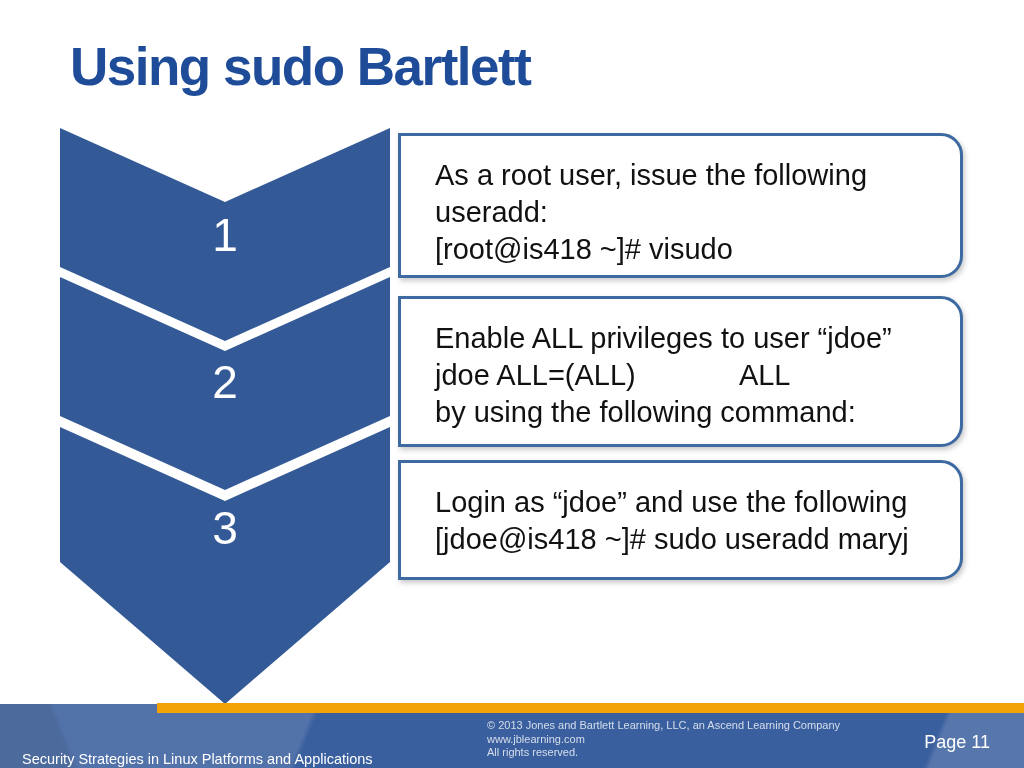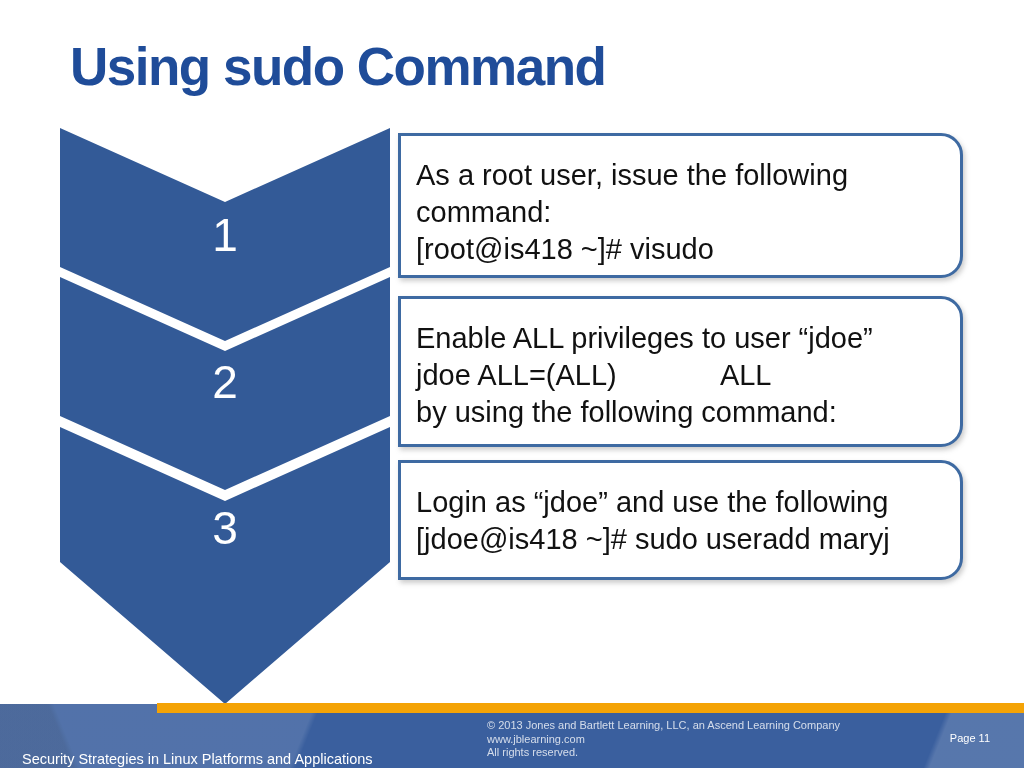--- a/index.html
+++ b/index.html
@@ -20,21 +20,21 @@
     position:absolute;left:195px;width:60px;text-align:center;
     color:#ffffff;font-size:46px;font-weight:400;line-height:1;
   }
   .num1{top:212px;} .num2{top:359px;} .num3{top:505px;}
   
   .card{
     position:absolute;left:398px;width:565px;box-sizing:border-box;
     background:#ffffff;border:3px solid #3e6aa2;
     border-radius:0 22px 22px 0;
     box-shadow:2px 3px 5px rgba(110,110,110,0.35);
-    padding:21px 18px 0 15px;
+    padding:21px 18px 0 34px;
   }
   .card1{top:133px;height:145px;}
   .card2{top:296px;height:151px;}
   .card3{top:460px;height:120px;}
   .card .line{
     font-size:29px;line-height:37px;color:#111111;white-space:pre-wrap;
   }
   
   .footer{
     position:absolute;left:0;top:704px;width:1024px;height:64px;
@@ -51,43 +51,43 @@
   .footer-left{
     position:absolute;left:22px;top:727px;
     color:#ffffff;font-size:14.5px;white-space:nowrap;margin-top:24px;
   }
   .footer-center{
     position:absolute;left:487px;top:719px;
     color:rgba(255,255,255,0.78);font-size:11px;line-height:13.5px;
   }
   .footer-page{
     position:absolute;right:34px;top:732px;
-    color:#ffffff;font-size:11px;white-space:nowrap;
+    color:#ffffff;font-size:18px;white-space:nowrap;
   }
 </style>
 </head>
 <body>
 
 <div class="slide">
 
-  <h1 class="title">Using sudo Command</h1>
+  <h1 class="title">Using sudo Bartlett</h1>
 
   <svg class="chevrons" viewBox="0 0 334 580" aria-hidden="true">
     <polygon points="2,2 167,76 332,2 332,141 167,215 2,141"></polygon>
     <polygon points="2,151 167,225 332,151 332,290 167,364 2,290"></polygon>
     <polygon points="2,301 167,375 332,301 332,436 167,578 2,436"></polygon>
   </svg>
 
   <div class="step-num num1">1</div>
   <div class="step-num num2">2</div>
   <div class="step-num num3">3</div>
 
   <div class="card card1">
     <div class="line">As a root user, issue the following</div>
-    <div class="line">command:</div>
+    <div class="line">useradd:</div>
     <div class="line">[root@is418 ~]# visudo</div>
   </div>
 
   <div class="card card2">
     <div class="line">Enable ALL privileges to user “jdoe”</div>
     <div class="line">jdoe ALL=(ALL)             ALL</div>
     <div class="line">by using the following command:</div>
   </div>
 
   <div class="card card3">

